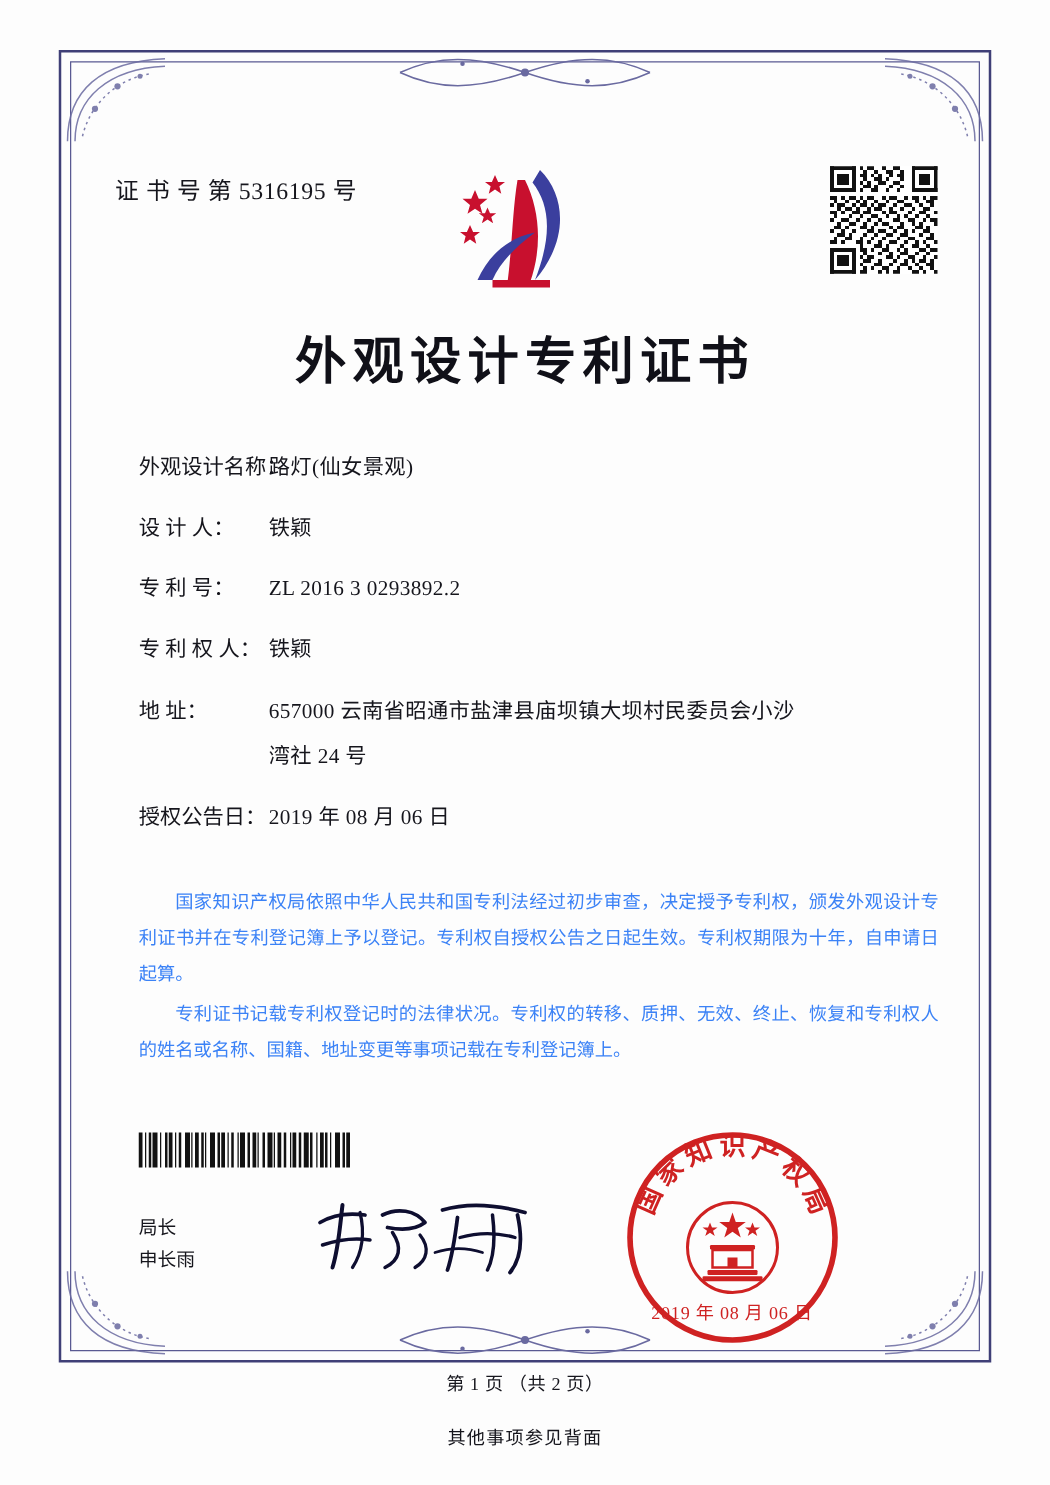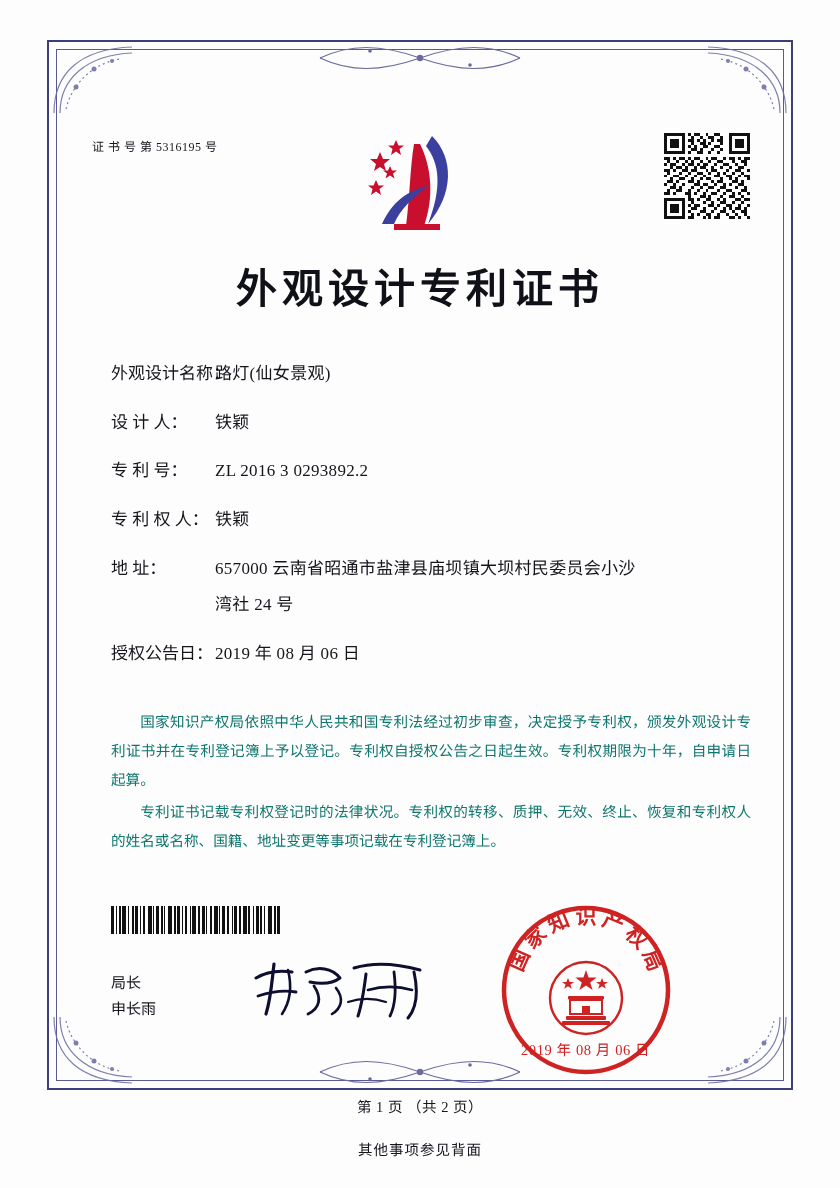--- a/index.html
+++ b/index.html
@@ -67,21 +67,21 @@
     width: 220px; height: 32px;
     color: #6a6aa0;
     transform: scaleY(-1);
   }
   .bottom-flourish svg { width:100%; height:100%; display:block; }
 
   
   .cert-no {
     position: absolute;
     left: 92px; top: 137px;
-    font-size: 12px;
+    font-size: 19px;
     letter-spacing: .5px;
     color: #16161d;
     font-family: "Liberation Serif", serif;
   }
 
   .logo {
     position: absolute;
     left: 358px; top: 128px;
     width: 124px; height: 110px;
   }
@@ -139,21 +139,21 @@
   }
   .inline-pair .left { width: 318px; flex: 0 0 318px; }
 
   
   .paragraphs {
     position: absolute;
     left: 111px; top: 708px;
     width: 640px;
     font-size: 14.6px;
     line-height: 2.0;
-    color: #0f766e;
+    color: #3b82f6;
     text-align: justify;
   }
   .paragraphs p {
     margin: 0 0 2px 0;
     text-indent: 2em;
   }
 
   
   .barcode {
     position: absolute;

